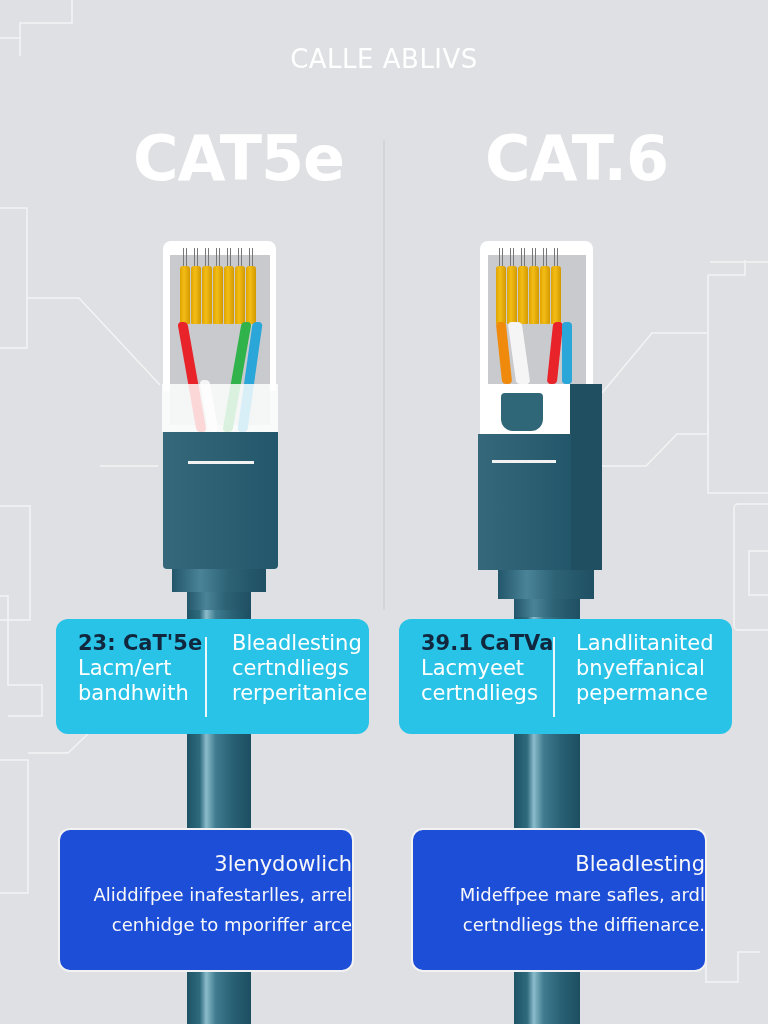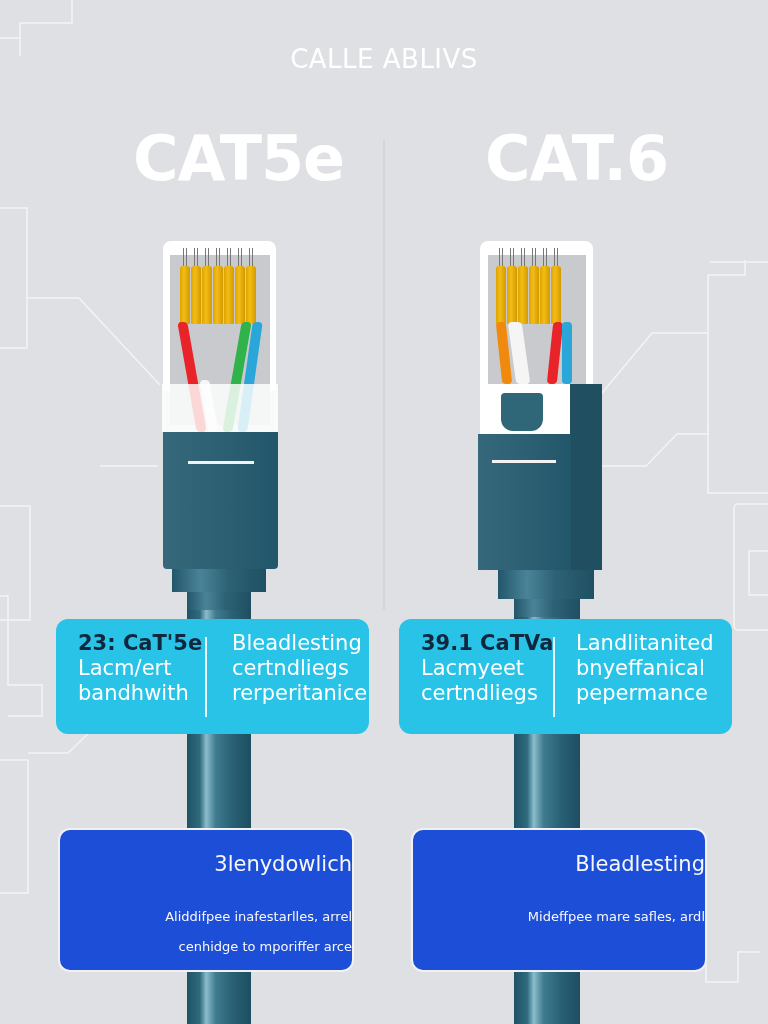--- a/index.html
+++ b/index.html
@@ -25,21 +25,21 @@
   .ring1,.ring2{position:absolute;background:linear-gradient(90deg,#23566a,#4a8398 30%,#2d6275 60%,#1f4f62);}
   .cable{position:absolute;background:linear-gradient(90deg,#1f5366,#2e6a7d 20%,#8bbccb 30%,#3f7b8f 45%,#2a6175 70%,#1c4e60);}
 
   .info{position:absolute;background:#29c3e7;border-radius:12px;color:#ffffff;font-size:21px;line-height:25px;font-family:"DejaVu Sans",sans-serif;}
   .info .col{position:absolute;top:12px;}
   .info .head{color:#10273d;font-weight:bold;}
   .info .vline{position:absolute;top:18px;width:2px;height:80px;background:#e8f8fd;}
 
   .note{position:absolute;background:#1d4ed8;border:2px solid #f2f2f3;border-radius:12px;color:#f8f8f8;text-align:right;font-family:"DejaVu Sans",sans-serif;}
   .note .nt{font-size:21px;margin-top:22px;}
-  .note .nb{font-size:13px;line-height:30px;margin-top:26px;}
+  .note .nb{font-size:18px;line-height:30px;margin-top:4px;}
 </style>
 </head>
 <body>
 
 <svg class="bg-lines" viewBox="0 0 768 1024" fill="none" stroke="#f4f4f5" stroke-width="1.5">
   <polyline points="0,38 20,38 20,56"></polyline>
   <polyline points="20,38 20,23 72,23 72,0"></polyline>
   <polyline points="0,208 27,208 27,348 0,348"></polyline>
   <polyline points="27,298 79,298 160,385"></polyline>
   <line x1="100" y1="466" x2="158" y2="466"></line>
@@ -145,14 +145,15 @@
   <div class="nb">
     <div>Aliddifpee inafestarlles, arrel</div>
     <div>cenhidge to mporiffer arce</div>
   </div>
 </div>
 
 <div class="note" style="left:411px;top:828px;width:292px;height:140px;">
   <div class="nt">Bleadlesting</div>
   <div class="nb">
     <div>Mideffpee mare safles, ardl</div>
+    <div>certndliegs the diffienarce.</div>
   </div>
 </div>
 
 </body></html>

